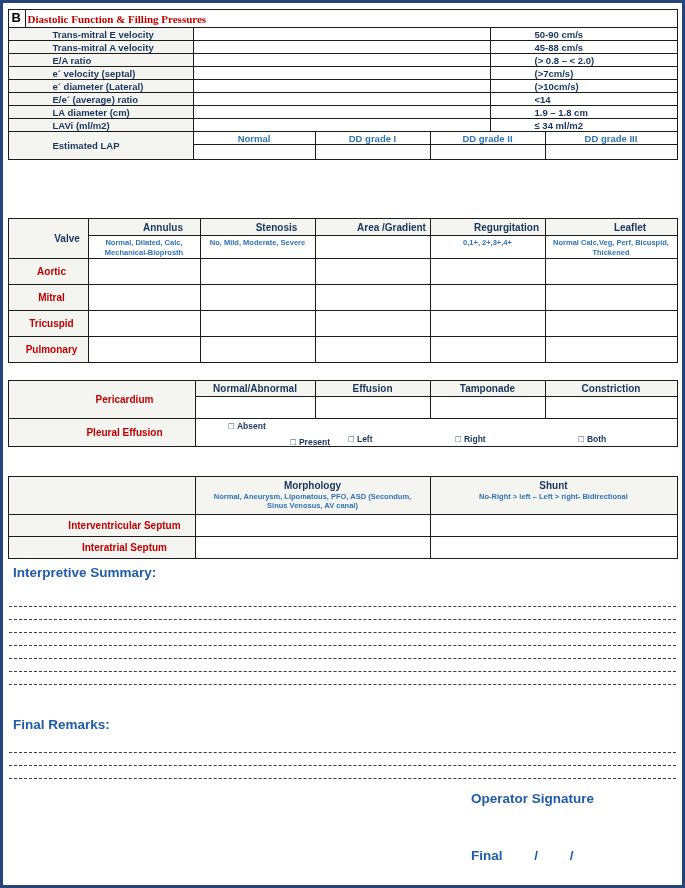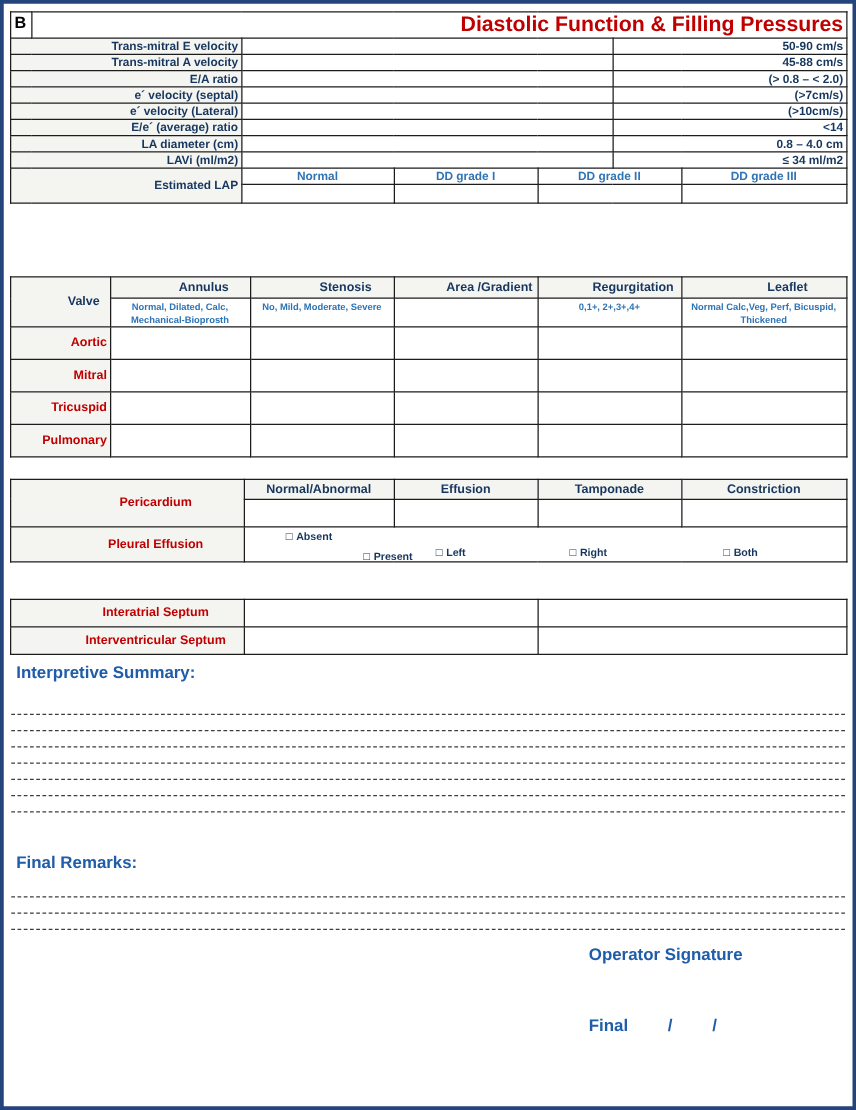--- a/index.html
+++ b/index.html
@@ -2,39 +2,39 @@
 <html><head>
 <meta charset="utf-8">
 <style>
   * { margin:0; padding:0; box-sizing:border-box; }
   body { font-family:"Liberation Sans","DejaVu Sans",sans-serif; background:#fff; }
   .page { width:685px; height:888px; border:3px solid #24447C; background:#fff; position:relative; overflow:hidden; }
 
   table { border-collapse:collapse; table-layout:fixed; width:669px; margin-left:auto; margin-right:auto; }
   td { border:1px solid #1c1c1c; overflow:hidden; padding:0 2px; }
 
-  .lbl, .range { font-weight:bold; font-size:9.5px; color:#17365D; text-align:right;padding-left:44px; }
+  .lbl, .range { font-weight:bold; font-size:9.5px; color:#17365D; text-align:left;padding-left:44px; }
   .lbl { background:#F4F4F1; }
   .entry { background:#fff; }
 
   .t1 { margin-top:6px; }
   .t1 td { height:13px; }
   .t1 .title-row td { height:18px; }
   .b-cell { font-size:13px; font-weight:bold; color:#000; text-align:left; vertical-align:top; padding-left:3px; background:#fff; }
-  .t1-title { font-size:17px; font-weight:bold; color:#C00000; text-align:right; }
+  .t1-title { font-size:11px; font-weight:bold; color:#C00000; text-align:left;font-family:Liberation Serif, serif; }
   .grade { font-size:9.5px; font-weight:bold; color:#2E74B5; text-align:center; }
   .t1 .lap-entry td { height:15px; }
 
   .t2 { margin-top:58px; }
   .hdr-cell { font-size:10px; font-weight:bold; color:#17365D; text-align:center; background:#F4F4F1; }
   .t2 .hdr td { height:17px;padding-left:40px; }
   .t2 .sub td { height:22px; }
   .sub-cell { font-size:7.5px; font-weight:bold; color:#2E74B5; text-align:center; vertical-align:top; padding-top:2px; line-height:1.3; background:#fff; }
   .t2 .data td { height:26px; }
-  .vlbl { font-size:10px; font-weight:bold; color:#C00000; text-align:right; padding-left:9px; background:#F4F4F1; }
+  .vlbl { font-size:10px; font-weight:bold; color:#C00000; text-align:center; padding-left:9px; background:#F4F4F1; }
 
   .t3 { margin-top:17px; }
   .t3 .hdr td { height:16px; }
   .t3 .entry-row td { height:22px; }
   .t3 .pleural-row td { height:28px; }
   .plbl { font-size:10px; font-weight:bold; color:#C00000; text-align:center; background:#F4F4F1;padding-left:48px; }
   .pleural-cell { position:relative; padding:0; }
   .cb { position:absolute; font-size:8.5px; font-weight:bold; color:#17365D; white-space:nowrap; }
   .cb-box { font-weight:normal; font-size:9px; margin-right:3px; }
   .cb-absent { left:33px; top:2px; }
@@ -92,33 +92,33 @@
         <td class="lbl" colspan="2">E/A ratio</td>
         <td class="entry" colspan="3"></td>
         <td class="range" colspan="2">(&gt; 0.8 – &lt; 2.0)</td>
       </tr>
       <tr>
         <td class="lbl" colspan="2">e´ velocity (septal)</td>
         <td class="entry" colspan="3"></td>
         <td class="range" colspan="2">(&gt;7cm/s)</td>
       </tr>
       <tr>
-        <td class="lbl" colspan="2">e´ velocity (Lateral)</td>
+        <td class="lbl" colspan="2">e´ diameter (Lateral)</td>
         <td class="entry" colspan="3"></td>
         <td class="range" colspan="2">(&gt;10cm/s)</td>
       </tr>
       <tr>
         <td class="lbl" colspan="2">E/e´ (average) ratio</td>
         <td class="entry" colspan="3"></td>
         <td class="range" colspan="2">&lt;14</td>
       </tr>
       <tr>
         <td class="lbl" colspan="2">LA diameter (cm)</td>
         <td class="entry" colspan="3"></td>
-        <td class="range" colspan="2">0.8 – 4.0 cm</td>
+        <td class="range" colspan="2">1.9 – 1.8 cm</td>
       </tr>
       <tr>
         <td class="lbl" colspan="2">LAVi (ml/m2)</td>
         <td class="entry" colspan="3"></td>
         <td class="range" colspan="2">≤ 34 ml/m2</td>
       </tr>
       <tr>
         <td class="lbl" colspan="2" rowspan="2">Estimated LAP</td>
         <td class="grade">Normal</td>
         <td class="grade">DD grade I</td>
@@ -229,27 +229,38 @@
     </tbody>
   </table>
 
   <table class="t4">
     <colgroup>
       <col style="width:187px">
         <col style="width:235px">
         <col style="width:247px">
     </colgroup>
     <tbody>
+      <tr class="hdr">
+        <td class="hdr-cell"></td>
+        <td class="hdr-cell">
+          <div class="h">Morphology</div>
+          <div class="s">Normal, Aneurysm, Lipomatous, PFO, ASD (Secondum, Sinus Venosus, AV canal)</div>
+        </td>
+        <td class="hdr-cell">
+          <div class="h">Shunt</div>
+          <div class="s">No-Right &gt; left – Left &gt; right- Bidirectional</div>
+        </td>
+      </tr>
+      <tr class="data">
+        <td class="plbl">Interventricular Septum</td>
+        <td class="entry"></td>
+        <td class="entry"></td>
+      </tr>
       <tr class="data">
         <td class="plbl">Interatrial Septum</td>
-        <td class="entry"></td>
-        <td class="entry"></td>
-      </tr>
-      <tr class="data">
-        <td class="plbl">Interventricular Septum</td>
         <td class="entry"></td>
         <td class="entry"></td>
       </tr>
     </tbody>
   </table>
 
   <div class="heading">Interpretive Summary:</div>
   <div class="lines">
     <div class="dash-line"></div>
     <div class="dash-line"></div>

